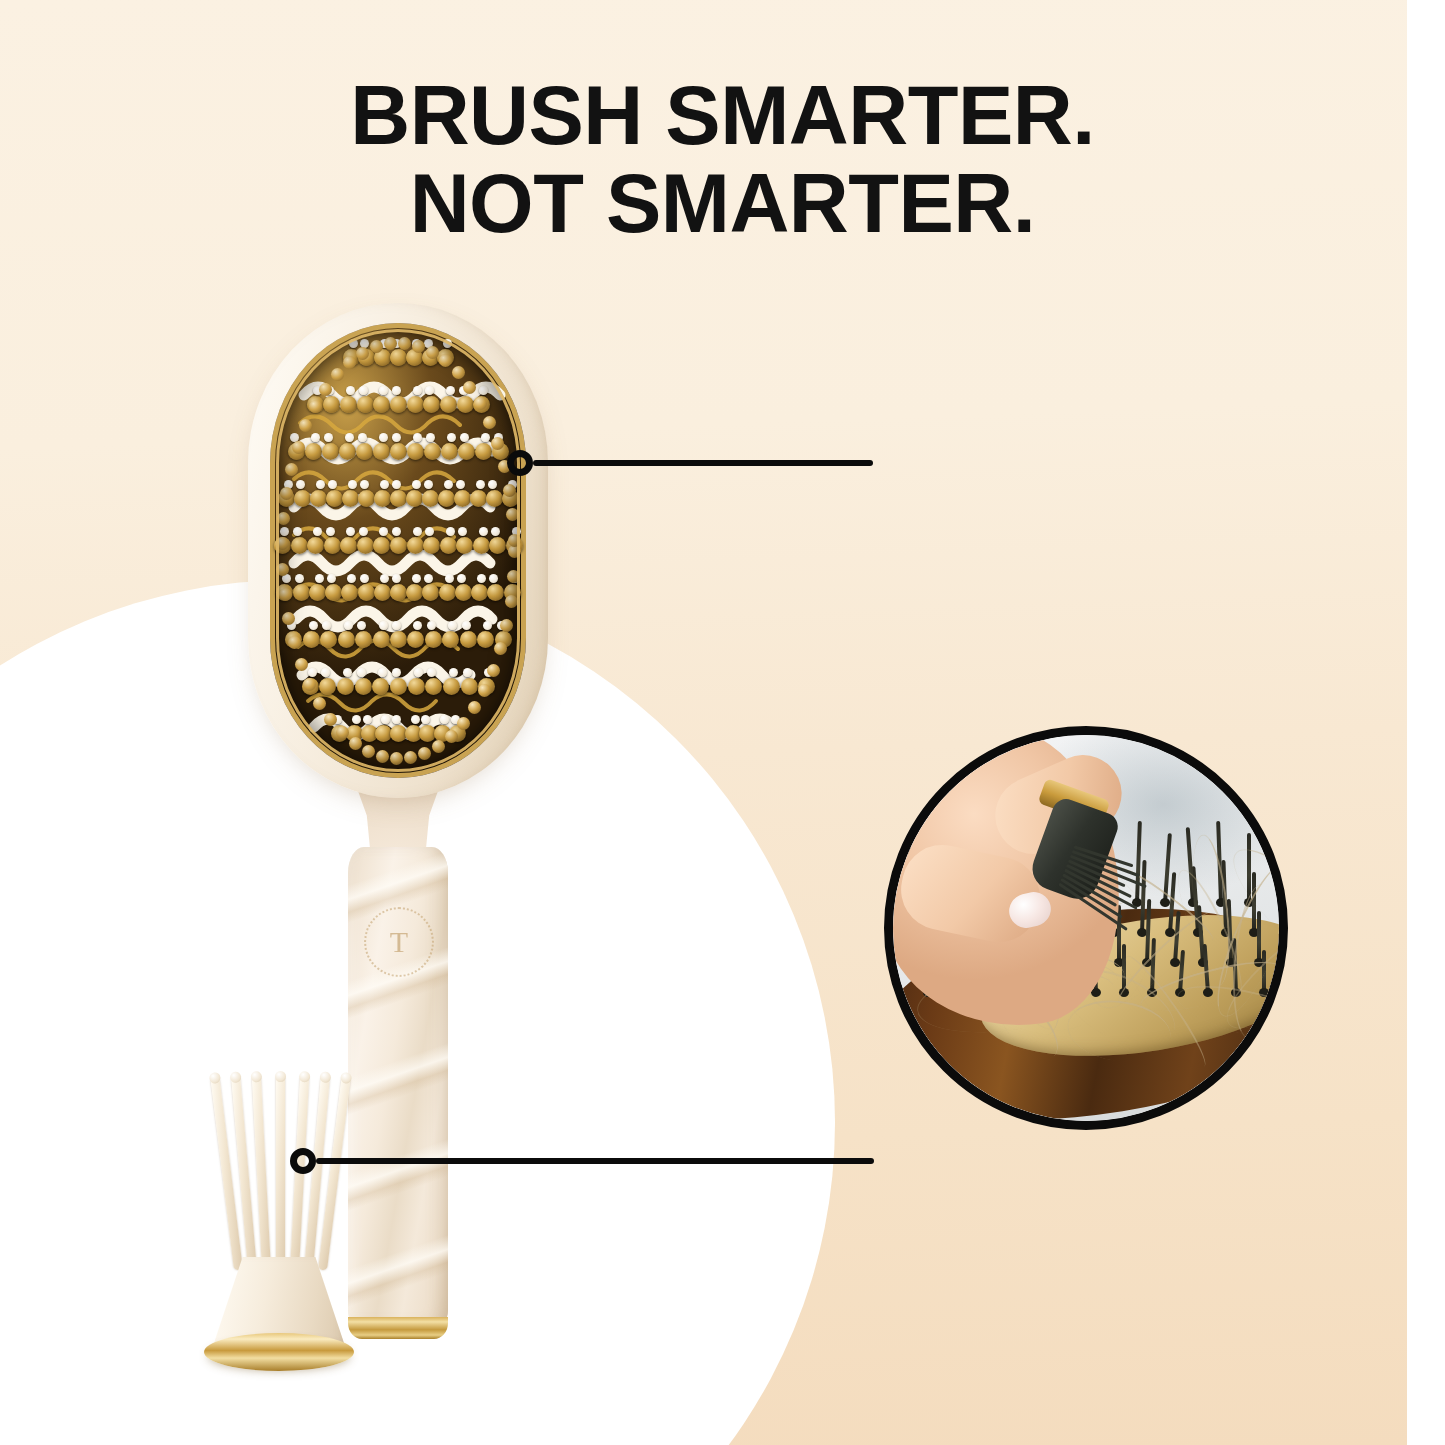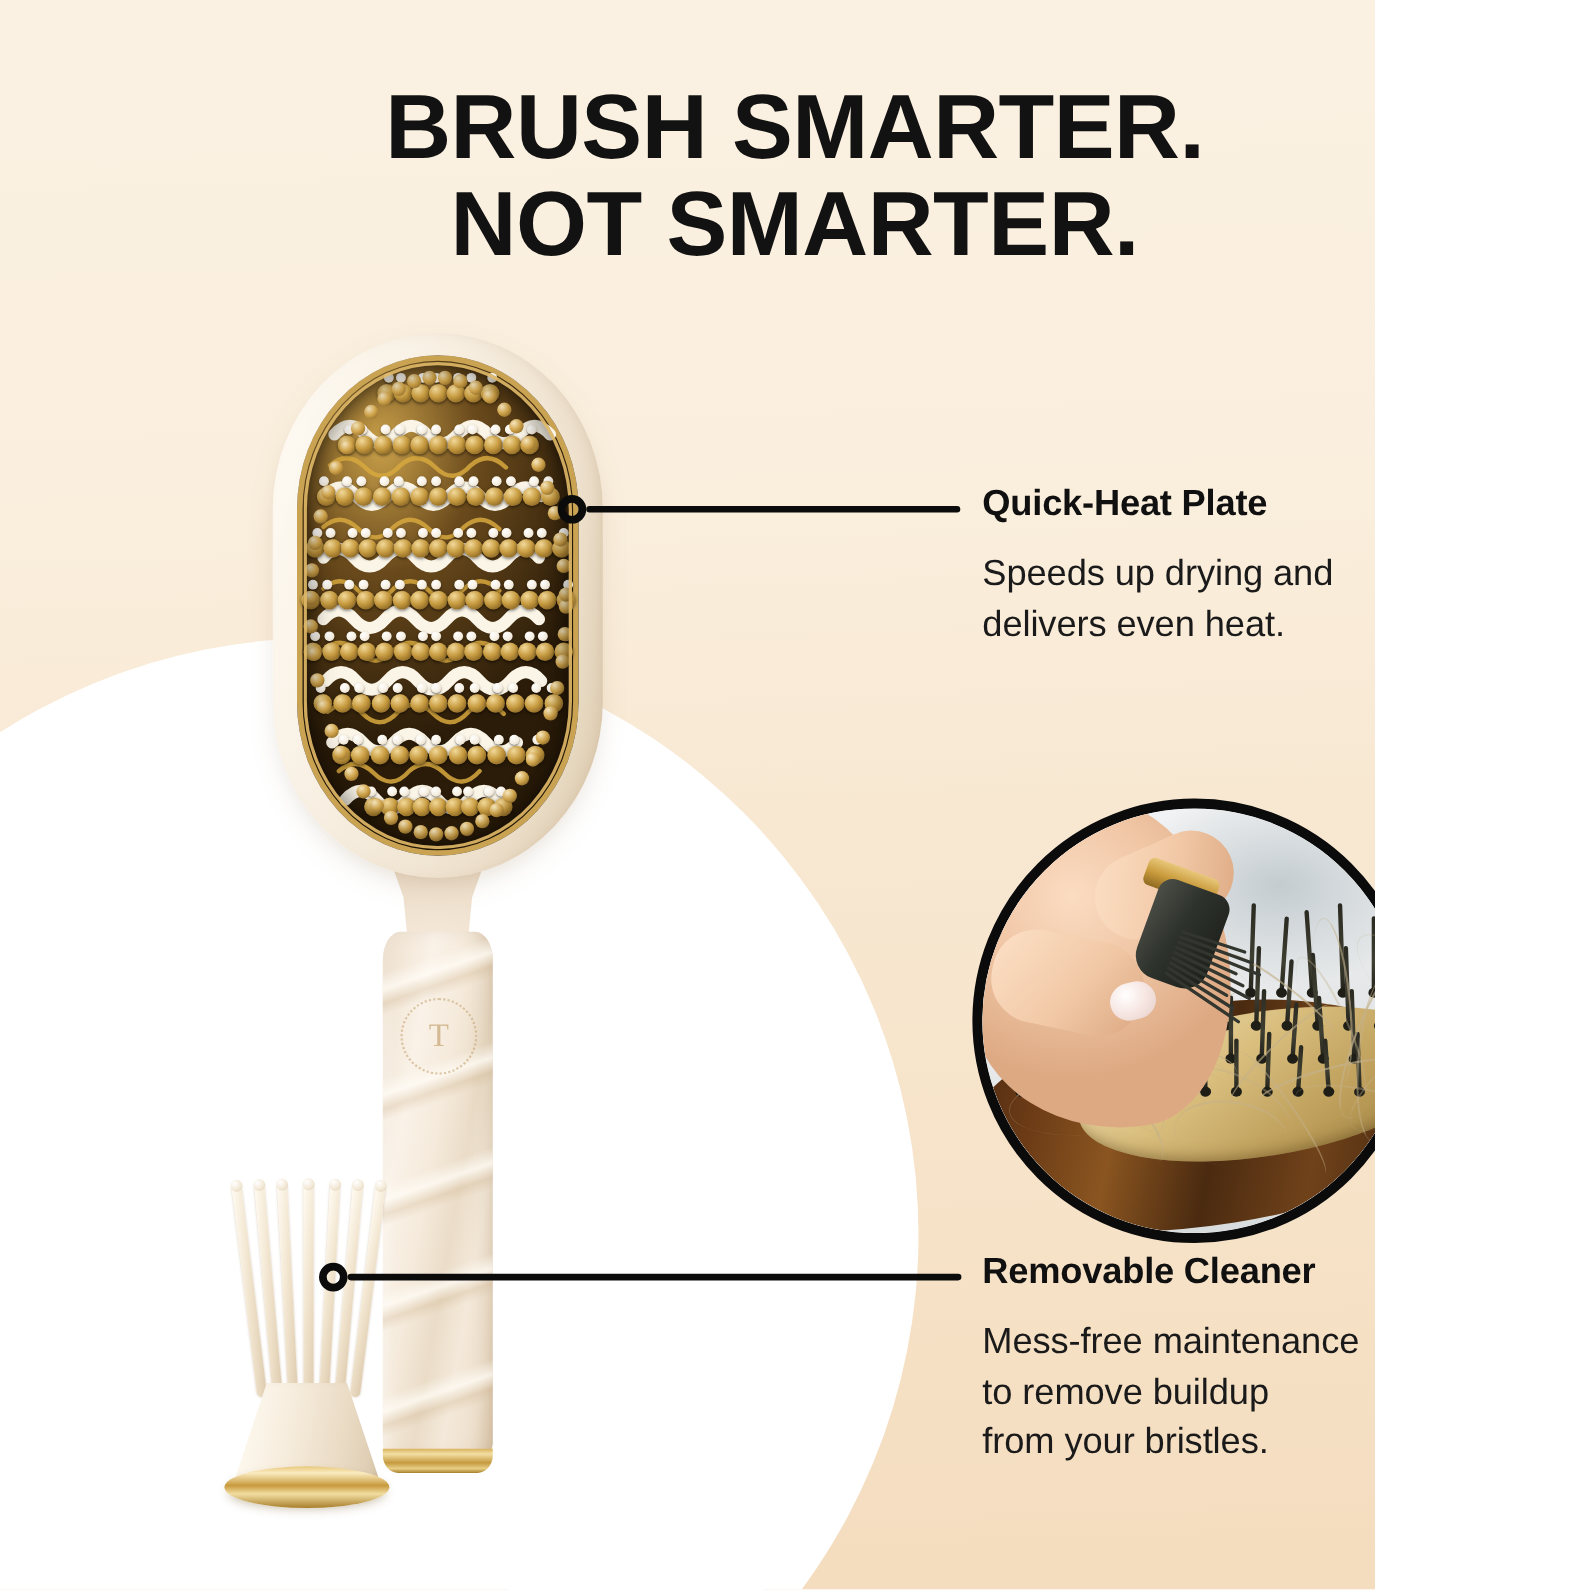--- a/index.html
+++ b/index.html
@@ -5,21 +5,21 @@
   * { margin:0; padding:0; box-sizing:border-box; }
 
   html, body {
     width:1445px; height:1445px;
     overflow:hidden;
     font-family:"Liberation Sans", sans-serif;
   }
 
   #canvas{
     position:relative;
-    width:1250px; height:1445px;
+    width:1407px; height:1445px;
     background:linear-gradient(178deg,#FBF1E2 0%,#FAEFDE 30%,#F8E8D2 52%,#F6E2C7 78%,#F4DCBE 100%);
     overflow:hidden;
   }
 
   
   #white-circle{
     position:absolute;
     left:-250px; top:580px;
     width:1085px; height:1085px;
     border-radius:50%;
@@ -688,27 +688,20 @@
         <div class="cl-prong" style="left: 80px; transform: rotate(5deg); transform-origin: center bottom;"></div>
         <div class="cl-prong" style="left: 94px; transform: rotate(7deg); transform-origin: center bottom;"></div>
       </div>
     <div class="cl-base"></div>
     <div class="cl-ring"></div>
   </div>
 
   <div class="callout-dot" style="left:507px; top:450px;"></div>
   <div class="callout-line" style="left:533px; top:460px; width:340px;"></div>
 
-  <div class="feature" style="left:893px; top:438px;">
-    <div class="f-title">Quick-Heat Plate</div>
-    <div class="f-desc">
-      <div>Speeds up drying and</div>
-      <div>delivers even heat.</div>
-    </div>
-  </div>
 
   <div id="inset-photo">
     <div class="ph">
       <div class="ph-bg"></div>
       <div class="ph-brush"></div>
       <div class="ph-pad"></div>
       <div id="photo-bristles">
           <div class="ph-bristle" style="left: 18px; top: 98px; height: 70px; transform: rotate(-4deg);"></div>
           <div class="ph-bristle" style="left: 46px; top: 92px; height: 76px; transform: rotate(-2deg);"></div>
           <div class="ph-bristle" style="left: 74px; top: 86px; height: 82px; transform: rotate(0deg);"></div>
@@ -806,22 +799,14 @@
           <div class="ph-tine" style="left: 0px; top: 36px; width: 62px; transform: rotate(8deg);"></div>
           <div class="ph-tine" style="left: 0px; top: 41px; width: 72px; transform: rotate(10deg);"></div>
           <div class="ph-tine" style="left: 0px; top: 46px; width: 82px; transform: rotate(12deg);"></div>
         </div>
     </div>
   </div>
 
   <div class="callout-dot" style="left:290px; top:1148px;"></div>
   <div class="callout-line" style="left:316px; top:1158px; width:558px;"></div>
 
-  <div class="feature" style="left:893px; top:1136px;">
-    <div class="f-title">Removable Cleaner</div>
-    <div class="f-desc">
-      <div>Mess-free maintenance</div>
-      <div>to remove buildup</div>
-      <div>from your bristles.</div>
-    </div>
-  </div>
 
 </div>
 
 </body></html>

